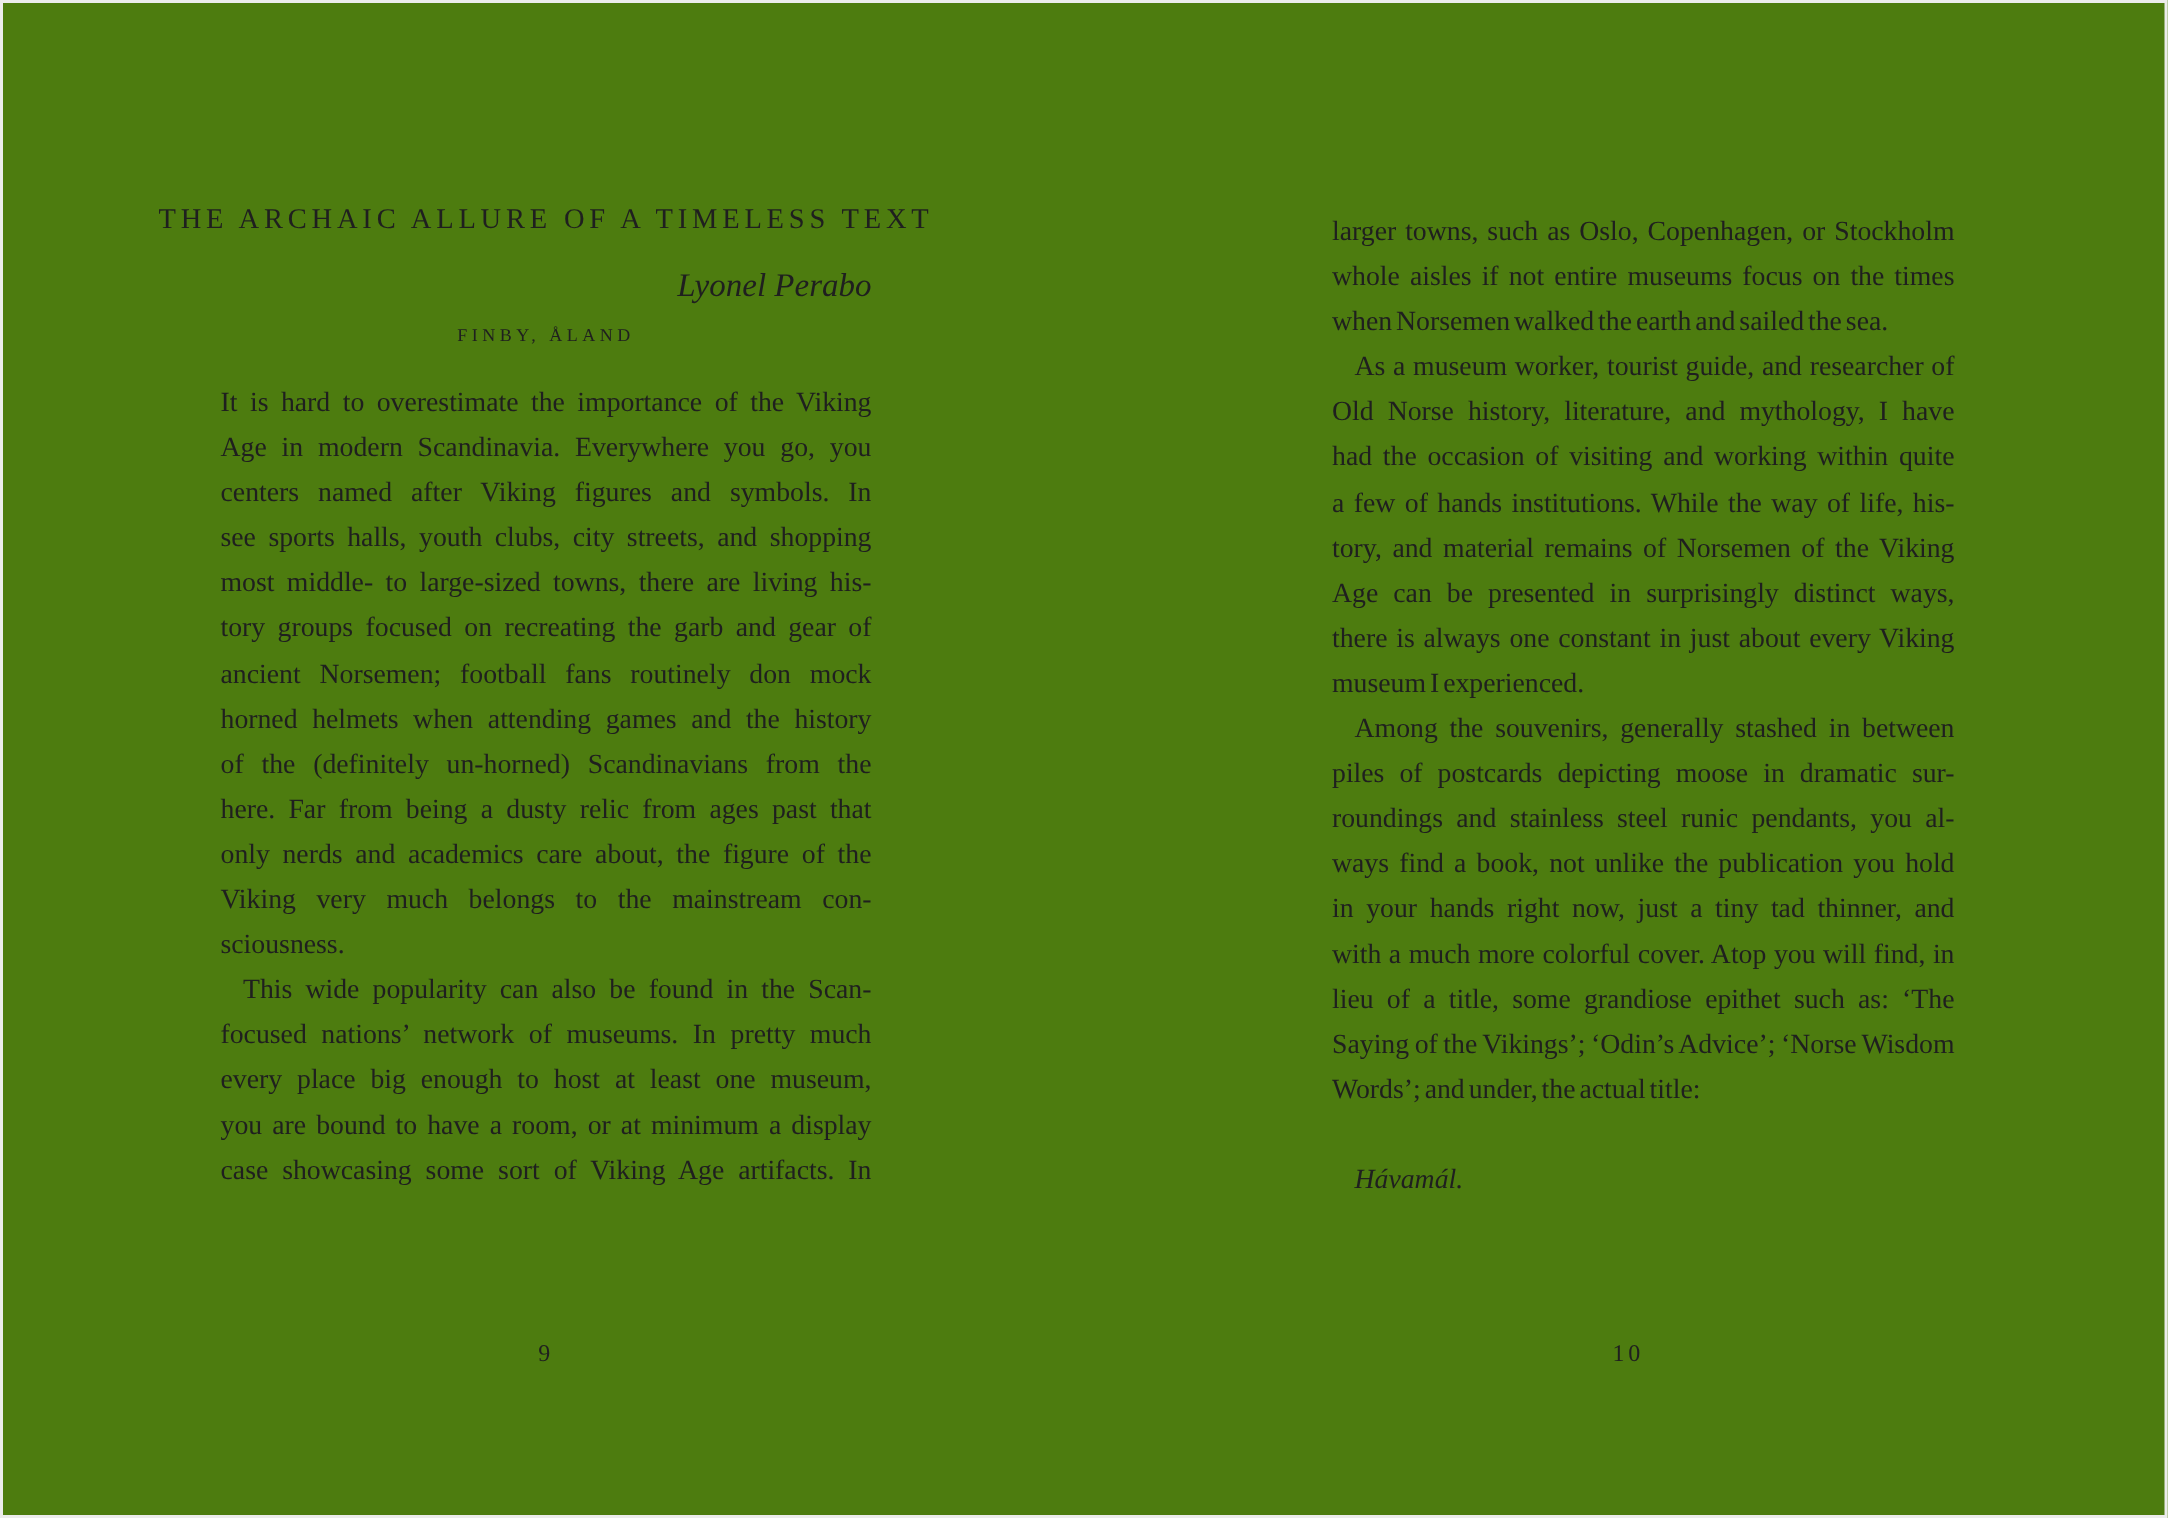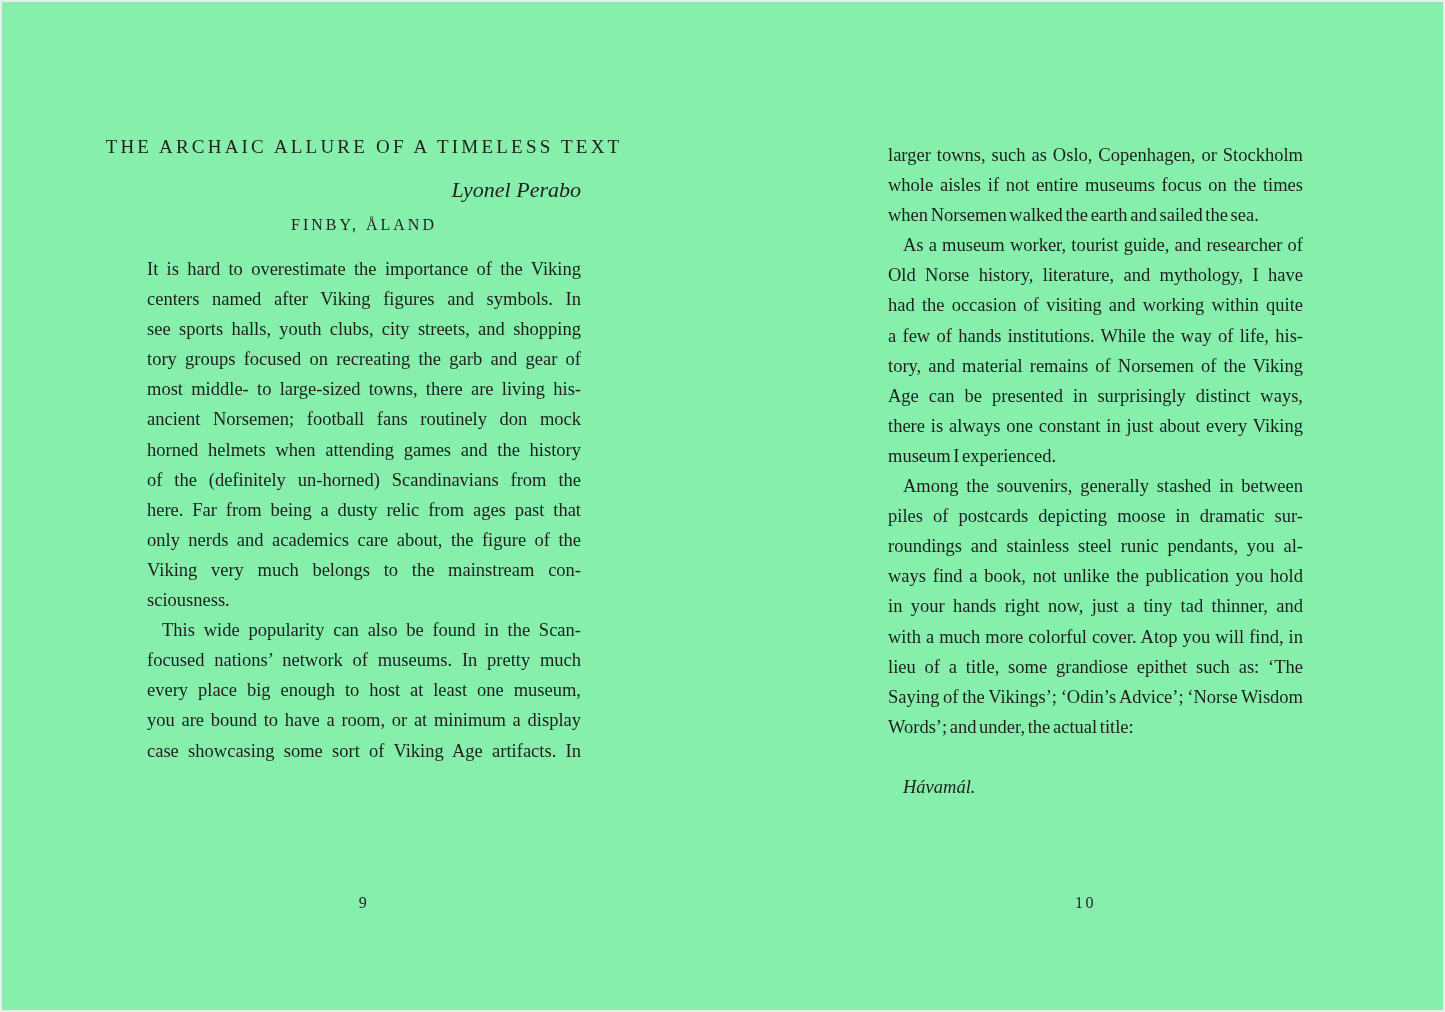--- a/index.html
+++ b/index.html
@@ -5,21 +5,21 @@
   html, body {
     margin: 0;
     padding: 0;
     background: #ffffff;
   }
   .spread {
     position: relative;
     width: 1445px;
     height: 1012px;
     box-sizing: border-box;
-    background: #86efac;
+    background: #4d7c0f;
     border: 2px solid #ececec;
     font-family: "Liberation Serif", "DejaVu Serif", serif;
     color: #1f1f1f;
     overflow: hidden;
   }
   .page {
     position: absolute;
     top: 0;
     height: 100%;
   }
@@ -43,21 +43,21 @@
     width: 100%;
     text-align: right;
     font-style: italic;
     font-size: 22px;
   }
   .location {
     position: absolute;
     top: 214px;
     width: 100%;
     text-align: center;
-    font-size: 16px;
+    font-size: 12px;
     letter-spacing: 3px;
   }
   .body-text {
     position: absolute;
     left: 0;
     right: 0;
     font-size: 18.5px;
     word-spacing: -2px;
   }
   .page.left  .body-text { top: 252px; }
@@ -88,24 +88,25 @@
 <body>
 
 <div class="spread">
 
   <section class="page left">
     <h1 class="chapter-title">THE ARCHAIC ALLURE OF A TIMELESS TEXT</h1>
     <div class="author">Lyonel Perabo</div>
     <div class="location">FINBY, ÅLAND</div>
     <div class="body-text">
         <div class="line">It is hard to overestimate the importance of the Viking</div>
+        <div class="line">Age in modern Scandinavia. Everywhere you go, you</div>
         <div class="line">centers named after Viking figures and symbols. In</div>
         <div class="line">see sports halls, youth clubs, city streets, and shopping</div>
+        <div class="line">most middle- to large-sized towns, there are living his-</div>
         <div class="line">tory groups focused on recreating the garb and gear of</div>
-        <div class="line">most middle- to large-sized towns, there are living his-</div>
         <div class="line">ancient Norsemen; football fans routinely don mock</div>
         <div class="line">horned helmets when attending games and the history</div>
         <div class="line">of the (definitely un-horned) Scandinavians from the</div>
         <div class="line">here. Far from being a dusty relic from ages past that</div>
         <div class="line">only nerds and academics care about, the figure of the</div>
         <div class="line">Viking very much belongs to the mainstream con-</div>
         <div class="line endpara">sciousness.</div>
         <div class="line indent">This wide popularity can also be found in the Scan-</div>
         <div class="line">focused nations’ network of museums. In pretty much</div>
         <div class="line">every place big enough to host at least one museum,</div>

